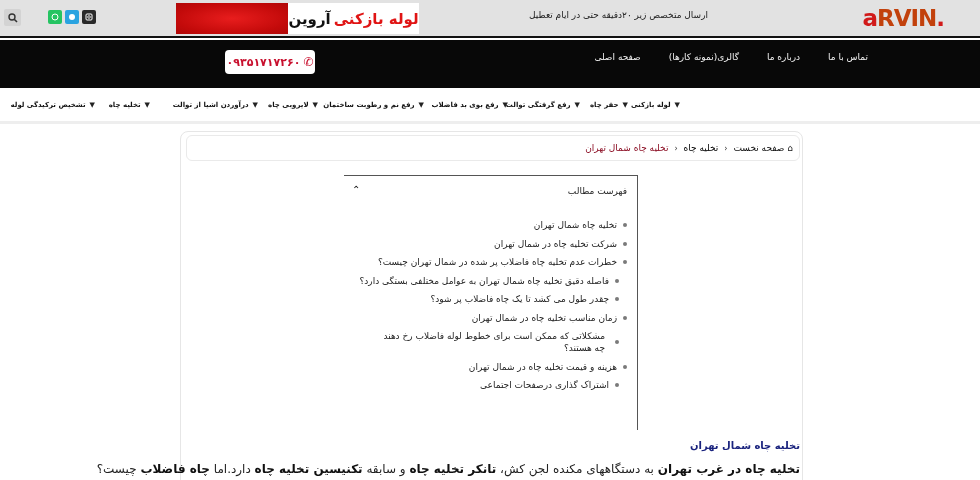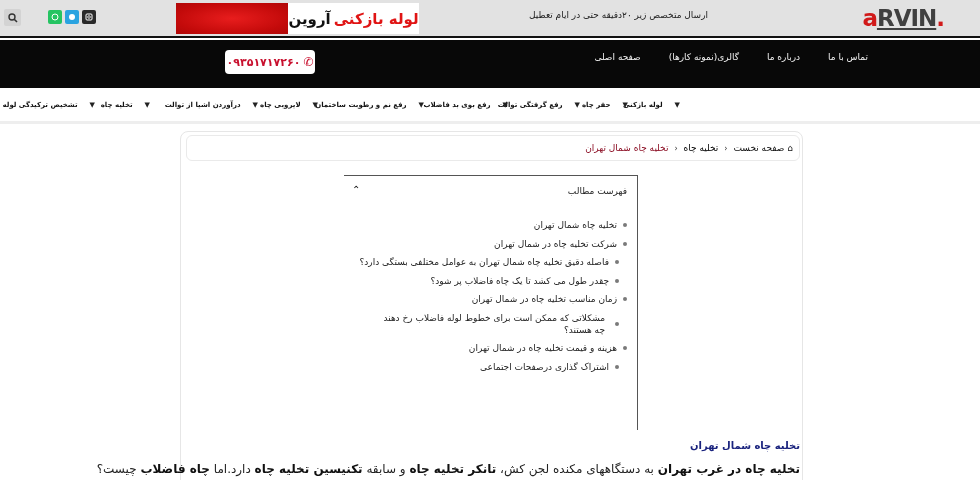--- a/index.html
+++ b/index.html
@@ -14,35 +14,35 @@
   .social.telegram { left: 65px; background: #2aa3e0; }
   .social.instagram { left: 82px; background: #2a2a2a; }
   .banner { position: absolute; left: 176px; top: 3px; width: 243px; height: 31px; display: flex; }
   .banner-red { width: 112px; height: 100%; background: radial-gradient(ellipse at 50% 50%, #e81d1d 0%, #c30a0a 70%, #b00808 100%); }
   .banner-white { flex: 1; background: #fff; display: flex; align-items: center; justify-content: center; font-size: 15px; font-weight: bold; direction: rtl; }
   .banner-white .b1 { color: #e01414; }
   .banner-white .b2 { color: #111; margin-right: 3px; }
   .tagline { position: absolute; right: 272px; top: 10px; font-size: 9px; color: #222; direction: rtl; }
   .logo { position: absolute; right: 36px; top: 5px; font-family: "DejaVu Sans", sans-serif; font-weight: bold; font-size: 23px; letter-spacing: -1px; }
   .logo .a { color: #d11a1a; }
-  .logo .rest { color: #404040; text-decoration: underline; }
+  .logo .rest { color: #c2410c; }
   .logo .dot { color: #d11a1a; }
 
   
   .mainnav { position: absolute; left: 0; top: 40px; width: 980px; height: 52px; background: #080808; }
   .phone-btn { position: absolute; left: 225px; top: 10px; width: 90px; height: 24px; background: #fff; border-radius: 4px; display: flex; align-items: center; justify-content: center; gap: 3px; }
   .phone-btn .num { color: #c8102e; font-size: 11px; font-weight: bold; letter-spacing: 0.5px; }
   .phone-btn .ph-icon { color: #c8102e; font-size: 12px; }
   .nav-links { position: absolute; right: 112px; top: 12px; display: flex; flex-direction: row-reverse; gap: 28px; direction: rtl; }
   .nav-links span { color: #f2f2f2; font-size: 9px; }
 
   
   .submenu { position: absolute; left: 0; top: 88px; width: 980px; height: 36px; background: #fff; border-bottom: 3px solid #eee; }
   .submenu-items { position: absolute; right: 300px; top: 13px; display: flex; flex-direction: row; direction: rtl; gap: 0; }
-  .sub-item { display: flex; align-items: center; gap: 12px; font-size: 7px; color: #111; font-weight: bold; white-space: nowrap; }
+  .sub-item { display: flex; align-items: center; gap: 4px; font-size: 7px; color: #111; font-weight: bold; white-space: nowrap; }
   .sub-item .caret { font-size: 7px; color: #222; }
 
   
   .content-card { position: absolute; left: 180px; top: 131px; width: 623px; height: 360px; border: 1px solid #e6e6e6; border-radius: 8px; background: #fff; }
   .breadcrumb { position: absolute; left: 186px; top: 135px; width: 614px; height: 26px; border: 1px solid #eaeaea; border-radius: 6px; background: #fff; direction: rtl; display: flex; align-items: center; padding-right: 6px; gap: 6px; font-size: 9px; }
   .breadcrumb .home { color: #111; }
   .breadcrumb .sep { color: #333; font-size: 8px; }
   .breadcrumb .cur { color: #8b0d23; }
 
   
@@ -167,20 +167,21 @@
   <span class="sep">‹</span>
   <span class="cur">تخلیه چاه شمال تهران</span>
 </div>
 
 <div class="toc">
   <div class="toc-header">فهرست مطالب</div>
   <div class="toc-toggle">⌃</div>
   <ul class="toc-list">
     <li>تخلیه چاه شمال تهران</li>
     <li>شرکت تخلیه چاه در شمال تهران</li>
+    <li>خطرات عدم تخلیه چاه فاضلاب پر شده در شمال تهران چیست؟</li>
     <li class="sub">فاصله دقیق تخلیه چاه شمال تهران به عوامل مختلفی بستگی دارد؟</li>
     <li class="sub">چقدر طول می کشد تا یک چاه فاضلاب پر شود؟</li>
     <li>زمان مناسب تخلیه چاه در شمال تهران</li>
     <li class="sub wrap">مشکلاتی که ممکن است برای خطوط لوله فاضلاب رخ دهند چه هستند؟</li>
     <li>هزینه و قیمت تخلیه چاه در شمال تهران</li>
     <li class="sub">اشتراک گذاری درصفحات اجتماعی</li>
   </ul>
 </div>
 
 <div class="article-title">تخلیه چاه شمال تهران</div>

